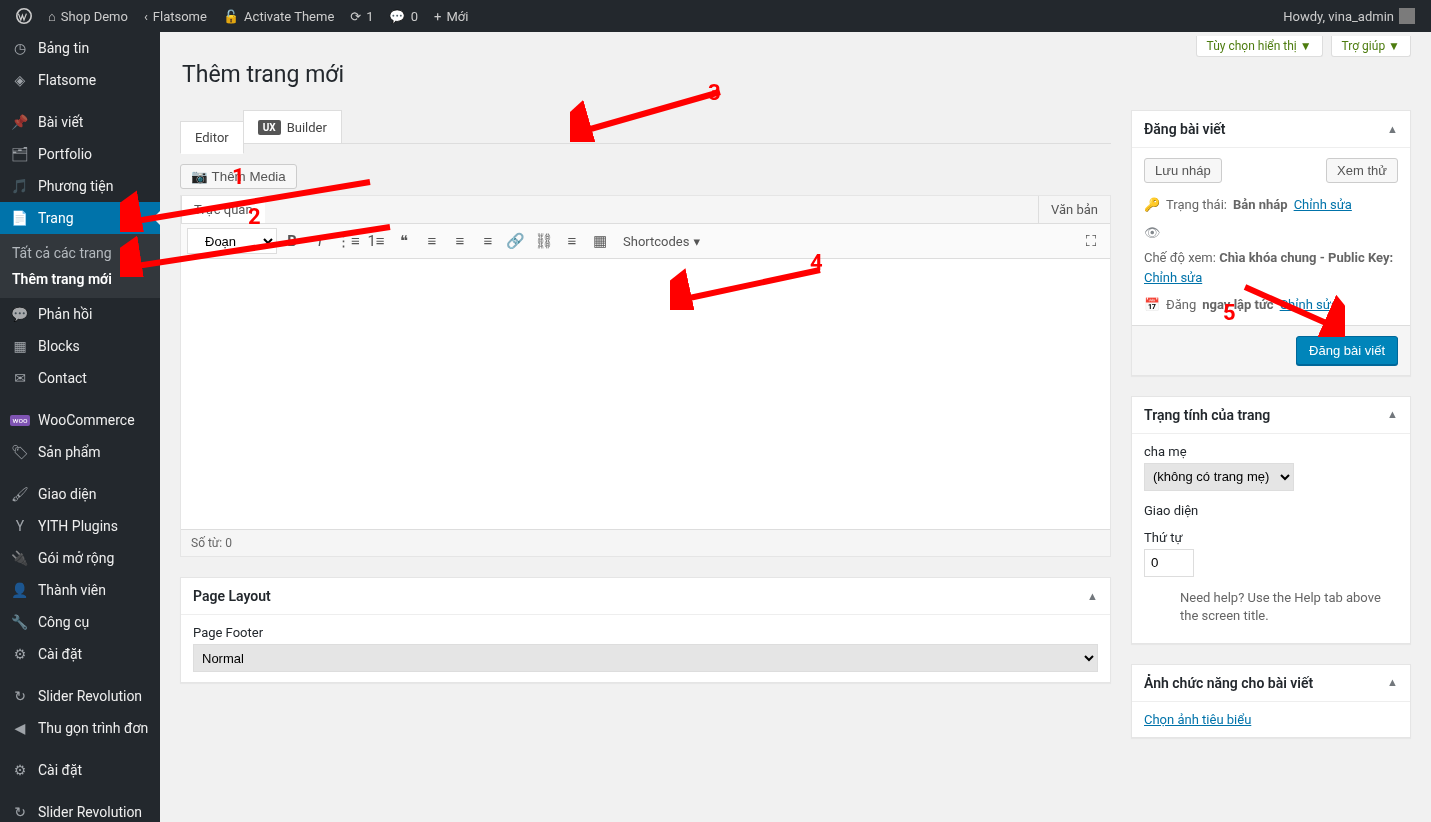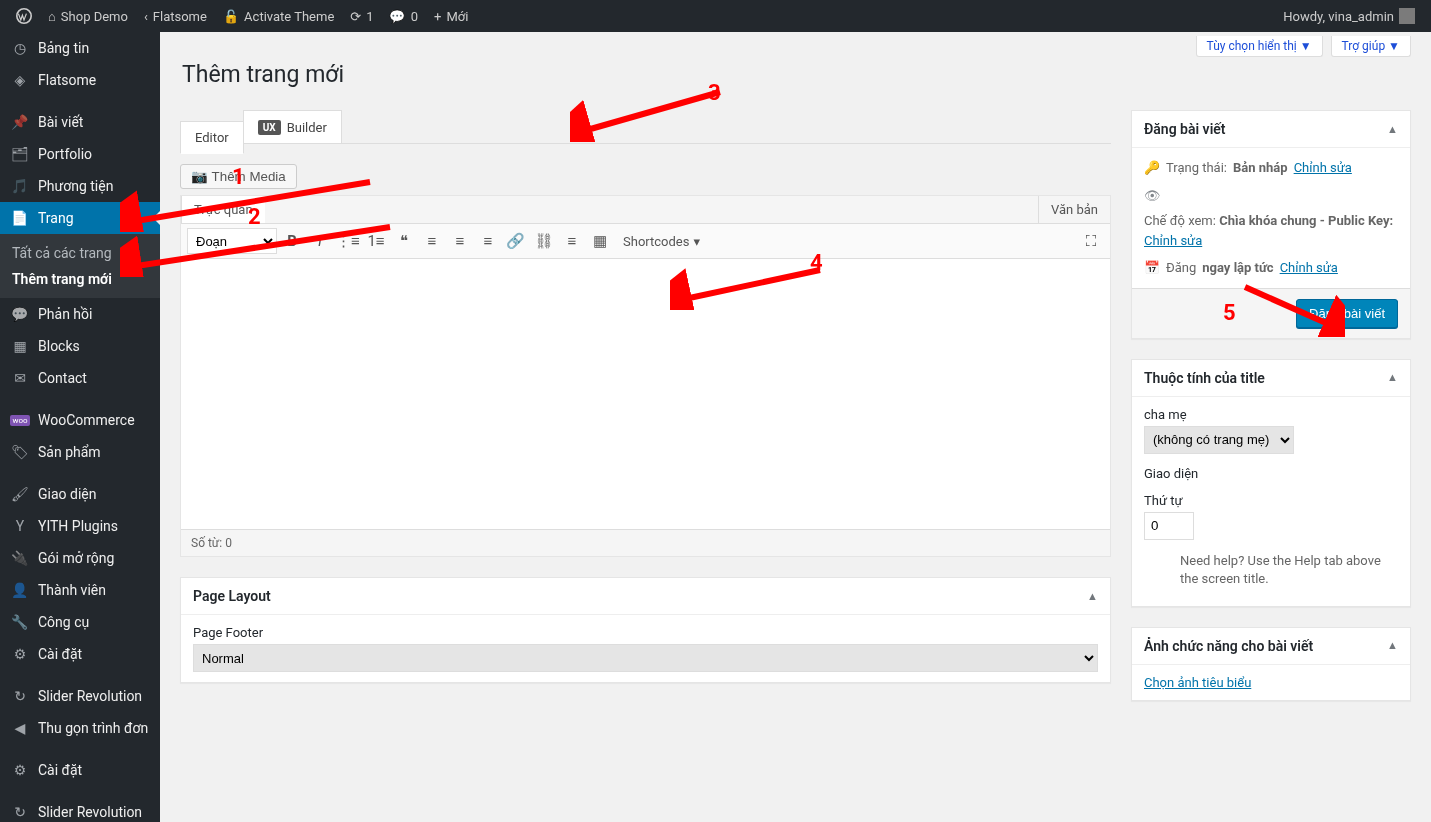--- a/index.html
+++ b/index.html
@@ -19,21 +19,21 @@
 .sidebar .menu-item.current::after { content: ""; position: absolute; right: -1px; top: 50%; transform: translateY(-50%); border: 8px solid transparent; border-right-color: #f1f1f1; }
 .sidebar .menu-item .ic { width: 20px; display: inline-flex; justify-content: center; color: rgba(240,245,250,.6); }
 .sidebar .menu-item.current .ic { color: #fff; }
 .sidebar .submenu { background: #32373c; padding: 6px 0; }
 .sidebar .submenu .sub { padding: 5px 12px; cursor: pointer; color: #b4b9be; }
 .sidebar .submenu .sub.current { color: #fff; font-weight: 600; }
 
 
 .content { flex: 1; padding: 0; position: relative; }
 .screen-meta { display: flex; justify-content: flex-end; gap: 8px; padding: 0 20px 0 0; margin-top: 4px; }
-.screen-meta .btn { background: #fff; border: 1px solid #ddd; border-top: none; padding: 3px 10px; font-size: 12px; cursor: pointer; color: #1d4ed8; border-bottom-left-radius: 3px; border-bottom-right-radius: 3px; }
+.screen-meta .btn { background: #fff; border: 1px solid #ddd; border-top: none; padding: 3px 10px; font-size: 12px; cursor: pointer; color: #4d7c0f; border-bottom-left-radius: 3px; border-bottom-right-radius: 3px; }
 .content-inner { padding: 10px 20px 40px 20px; display: flex; gap: 20px; align-items: flex-start; }
 .main-col { flex: 1; min-width: 0; }
 .side-col { width: 280px; flex-shrink: 0; }
 
 h1.page-title { font-size: 23px; font-weight: 400; color: #23282d; margin: 4px 0 12px 2px; }
 
 
 .editor-tabs { display: flex; border-bottom: 1px solid #ddd; margin-bottom: 0; }
 .editor-tabs .etab { padding: 8px 14px; border: 1px solid #ddd; border-bottom: none; background: #fff; cursor: pointer; margin-right: -1px; display: flex; align-items: center; gap: 6px; }
 .editor-tabs .etab.active { border-bottom: 1px solid #fff; position: relative; top: 11px; }
@@ -45,21 +45,21 @@
 
 
 .media-btn { display: inline-flex; align-items: center; gap: 4px; border: 1px solid #ccc; background: #f7f7f7; padding: 4px 10px; margin-top: 20px; cursor: pointer; border-radius: 3px; color: #555; }
 
 
 .editor-wrap { border: 1px solid #e5e5e5; background: #fff; margin-top: 6px; }
 .ed-tabs { display: flex; justify-content: space-between; border-bottom: 1px solid #ddd; background: #f5f5f5; }
 .ed-tabs .edt { padding: 6px 12px; cursor: pointer; color: #555; border-left: 1px solid #ddd; }
 .ed-tabs .edt.active { background: #fff; }
 .toolbar { display: flex; align-items: center; padding: 4px 6px; border-bottom: 1px solid #ddd; gap: 2px; background: #fafafa; position: relative; }
-.toolbar select { height: 26px; font-size: 13px; border: 1px solid #ddd; background: #fff; padding: 2px 4px; min-width: 90px; }
+.toolbar select { height: 26px; font-size: 13px; border: 1px solid #ddd; background: #fff; padding: 2px 13px; min-width: 90px; }
 .tb { width: 26px; height: 26px; display: inline-flex; align-items: center; justify-content: center; color: #555; cursor: pointer; border-radius: 2px; font-size: 15px; }
 .tb-dd { display: inline-flex; align-items: center; padding: 0 8px; height: 26px; cursor: pointer; color: #555; gap: 4px; }
 .tb-expand { position: absolute; right: 6px; }
 .editor-area { min-height: 270px; background: #fff; padding: 10px; }
 .editor-status { background: #f5f5f5; border-top: 1px solid #ddd; padding: 6px 10px; font-size: 12px; color: #666; }
 
 
 .postbox { background: #fff; border: 1px solid #e5e5e5; box-shadow: 0 1px 1px rgba(0,0,0,.04); margin-bottom: 20px; }
 .postbox .hndle { padding: 10px 12px; border-bottom: 1px solid #eee; font-size: 14px; font-weight: 600; color: #23282d; display: flex; justify-content: space-between; align-items: center; cursor: pointer; }
 .postbox .hndle .tri { color: #72777c; font-size: 11px; }
@@ -295,20 +295,24 @@
         </div>
       </div>
 
       <div class="side-col">
         <div class="postbox">
           <div class="hndle">
               <span>Đăng bài viết</span>
               <span class="tri">▲</span>
             </div>
           <div class="inside">
+            <div class="pub-row">
+              <button class="btn-sec">Lưu nháp</button>
+              <button class="btn-sec">Xem thử</button>
+            </div>
             <div class="misc-item">
               <span class="mic">🔑</span>
               <span>Trạng thái:</span> 
                 <b>Bản nháp</b> 
                 <a>Chỉnh sửa</a>
             </div>
             <div class="misc-item">
               <span class="mic">👁</span>
               <span><span>Chế độ xem:</span> <b>Chìa khóa chung - Public Key:</b> <a>Chỉnh sửa</a></span>
             </div>
@@ -319,21 +323,21 @@
                 <a>Chỉnh sửa</a>
             </div>
             <div class="pub-actions">
               <button class="btn-primary">Đăng bài viết</button>
             </div>
           </div>
         </div>
 
         <div class="postbox">
           <div class="hndle">
-              <span>Thuộc tính của title</span>
+              <span>Trạng tính của trang</span>
               <span class="tri">▲</span>
             </div>
           <div class="inside">
             <label class="fld">cha mẹ</label>
             <select class="wide" style="width:auto;min-width:150px"><option>(không có trang mẹ)</option></select>
             <label class="fld" style="margin-top:12px">Giao diện</label>
             <label class="fld" style="margin-top:12px">Thứ tự</label>
             <input class="small" type="text" value="0" style="">
             <p class="help-text" style="margin-top:12px">Need help? Use the Help tab above the screen title.</p>
           </div>

